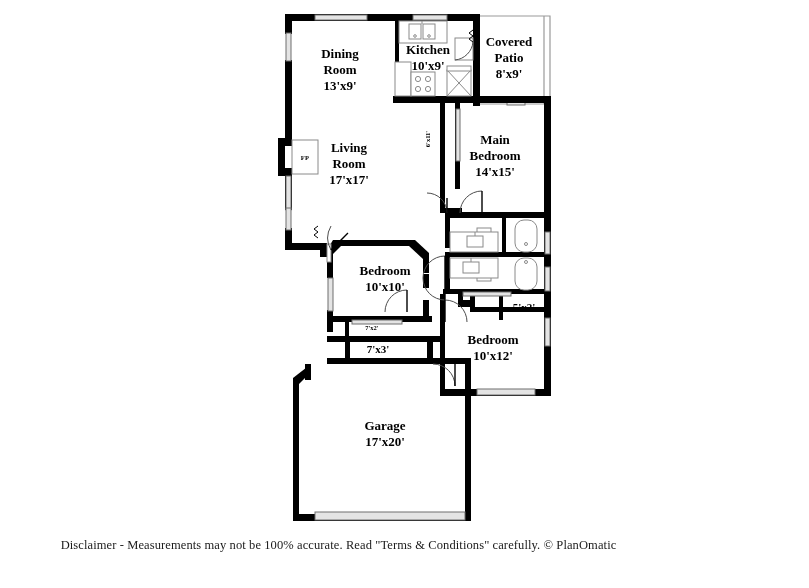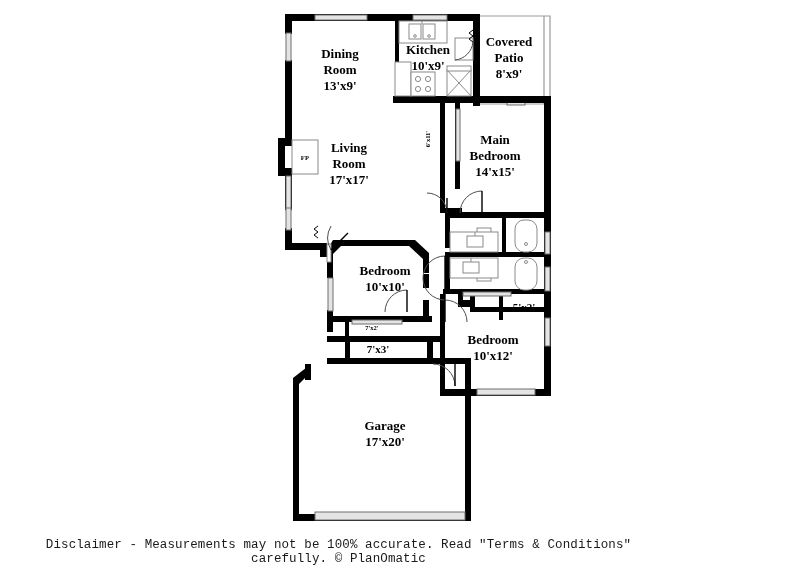--- a/index.html
+++ b/index.html
@@ -44,21 +44,21 @@
   .roomlabel.small   { font-size: 11px; }
   .roomlabel.tiny    { font-size: 6.5px; }
   .roomlabel.fp      { font-size: 6.5px; letter-spacing: .4px; }
 
   .disclaimer {
     position: absolute;
     left: 0;
     top: 538px;
     width: 647px;
     text-align: center;
-    font-family: Liberation Mono, monospace;
+    font-family: Liberation Serif, serif;
     font-size: 12.5px;
     color: #1a1a1a;
     letter-spacing: .1px;
   }
 </style>
 </head>
 <body>
 
 <div id="plan-root">
   <svg class="floorplan" viewBox="0 0 809 588" xmlns="http://www.w3.org/2000/svg">

